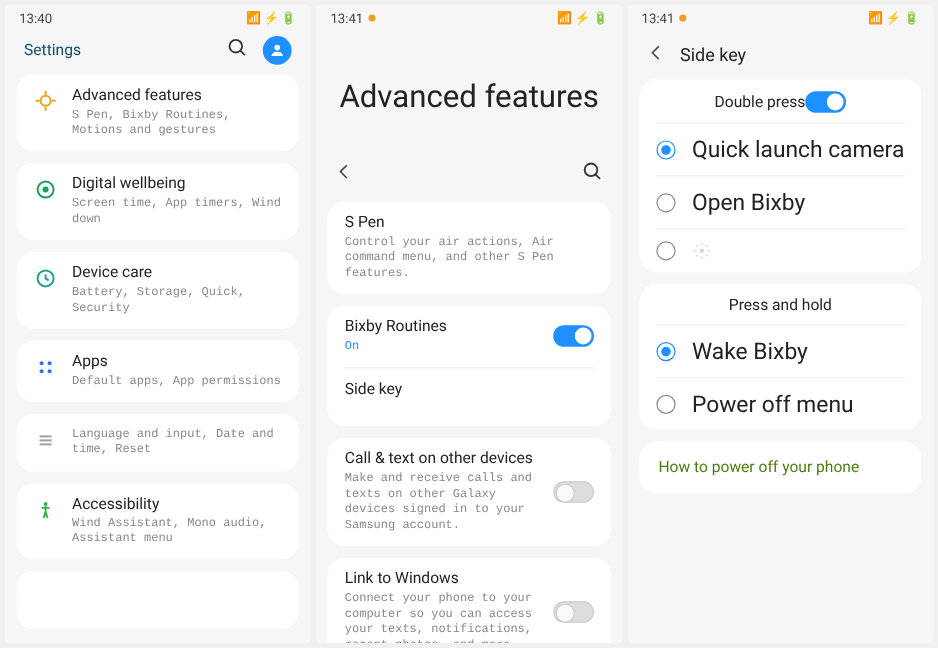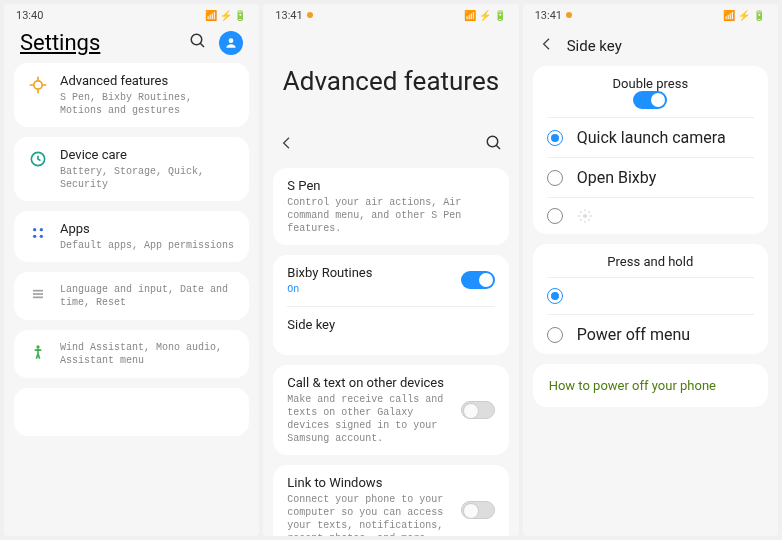--- a/index.html
+++ b/index.html
@@ -2,21 +2,21 @@
 <html><head>
 <meta charset="utf-8">
 <style>
 * { margin: 0; padding: 0; box-sizing: border-box; font-family: -apple-system, Roboto, "Segoe UI", sans-serif; }
 body { background: #f0f0f0; display: flex; gap: 4px; padding: 4px; }
 .phone { width: 256px; height: 532px; background: #f6f6f6; border-radius: 4px; overflow: hidden; display: flex; flex-direction: column; }
 .status-bar { height: 22px; display: flex; justify-content: space-between; align-items: center; padding: 0 12px; font-size: 11px; color: #444; }
 .status-icons { display: flex; gap: 3px; align-items: center; font-size: 10px; color: #666; }
 .dot-orange { width: 6px; height: 6px; border-radius: 50%; background: #f0a020; }
 .header-large { padding: 4px 16px 8px; display: flex; justify-content: space-between; align-items: center; }
-.header-title { font-size: 22px; color: #000000; text-decoration: underline; }
+.header-title { font-size: 13px; color: #0c4a6e; }
 .header-actions { display: flex; gap: 12px; align-items: center; }
 .search-icon svg { width: 18px; height: 18px; stroke: #333; stroke-width: 2; fill: none; }
 .avatar { width: 24px; height: 24px; border-radius: 50%; background: #1e90ff; display: flex; align-items: center; justify-content: center; }
 .avatar svg { width: 14px; height: 14px; fill: #fff; }
 .list { flex: 1; overflow-y: hidden; padding: 0 10px; }
 .card { background: #fff; border-radius: 14px; margin-bottom: 10px; overflow: hidden; }
 .row { display: flex; align-items: flex-start; padding: 10px 14px; gap: 12px; min-height: 48px; }
 .row-icon { width: 20px; height: 20px; flex-shrink: 0; display: flex; align-items: center; justify-content: center; margin-top: 2px; }
 .row-body { flex: 1; min-width: 0; }
 .row-title { font-size: 13px; color: #222; line-height: 1.3; }
@@ -31,23 +31,23 @@
 .toggle::after { content: ""; position: absolute; width: 14px; height: 14px; border-radius: 50%; background: #fff; top: 2px; }
 .toggle.on::after { right: 2px; }
 .toggle.off::after { left: 1px; top: 1px; background: #fafafa; border: 1px solid #ccc; }
 .divider { height: 1px; background: #eee; margin: 0 14px; }
 .back-header { display: flex; align-items: center; gap: 12px; padding: 10px 16px; }
 .back-header .title { font-size: 15px; color: #222; }
 .radio-row { display: flex; align-items: center; padding: 10px 14px; gap: 14px; }
 .radio { width: 16px; height: 16px; border-radius: 50%; border: 1.5px solid #888; flex-shrink: 0; position: relative; }
 .radio.checked { border-color: #1e90ff; }
 .radio.checked::after { content: ""; position: absolute; inset: 3px; border-radius: 50%; background: #1e90ff; }
-.radio-label { font-size: 16px; color: #222; flex: 1; }
+.radio-label { font-size: 19px; color: #222; flex: 1; }
 .gear { width: 16px; height: 16px; opacity: 0.3; }
-.section-hdr { display: flex; align-items: center; justify-content: center; padding: 10px 14px 8px; flex-direction: column; }
+.section-hdr { display: flex; align-items: center; justify-content: center; padding: 10px 14px 8px; }
 .section-title { font-size: 13px; color: #222; }
 .simple-row { padding: 14px 16px; font-size: 13px; color: #4d7c0f; }
 </style>
 </head>
 <body>
 
 <div class="phone">
   <div class="status-bar">
     <span>13:40</span>
     <span class="status-icons">📶 ⚡ 🔋</span>
@@ -79,20 +79,34 @@
           <div class="row-body">
             <div class="row-title">Advanced features</div>
             <div class="row-sub">S Pen, Bixby Routines, Motions and gestures</div>
           </div>
         </div>
       </div>
       <div class="card">
         <div class="row">
           <span class="row-icon">
             <svg viewBox="0 0 24 24" width="20" height="20">
+              <circle cx="12" cy="12" r="8" fill="none" stroke="#20a060" stroke-width="2"></circle>
+              <circle cx="12" cy="12" r="3" fill="#20a060"></circle>
+            </svg>
+          </span>
+          <div class="row-body">
+            <div class="row-title">Digital wellbeing</div>
+            <div class="row-sub">Screen time, App timers, Wind down</div>
+          </div>
+        </div>
+      </div>
+      <div class="card">
+        <div class="row">
+          <span class="row-icon">
+            <svg viewBox="0 0 24 24" width="20" height="20">
               <circle cx="12" cy="12" r="8" fill="none" stroke="#20a090" stroke-width="2"></circle>
               <path d="M12 8v4l3 2" stroke="#20a090" stroke-width="2" fill="none"></path>
             </svg>
           </span>
           <div class="row-body">
             <div class="row-title">Device care</div>
             <div class="row-sub">Battery, Storage, Quick, Security</div>
           </div>
         </div>
       </div>
@@ -128,20 +142,21 @@
       </div>
       <div class="card">
         <div class="row">
           <span class="row-icon">
             <svg viewBox="0 0 24 24" width="20" height="20">
               <circle cx="12" cy="6" r="2" fill="#40b050"></circle>
               <path d="M12 8v6M8 10l4-1 4 1M10 20l2-6 2 6" stroke="#40b050" stroke-width="2" fill="none"></path>
             </svg>
           </span>
           <div class="row-body">
+            <div class="row-title">Accessibility</div>
             <div class="row-sub">Wind Assistant, Mono audio, Assistant menu</div>
           </div>
         </div>
       </div>
       <div class="card">
         <div class="row"></div>
       </div>
     </div>
 </div>
 
@@ -247,20 +262,21 @@
           </svg>
         </div>
       </div>
     <div class="card" id="s3-hold">
         <div class="section-hdr">
           <span class="section-title">Press and hold</span>
         </div>
         <div class="divider"></div>
         <div class="radio-row">
           <span class="radio checked"></span>
+          <span class="radio-label">Wake Bixby</span>
         </div>
         <div class="divider"></div>
         <div class="radio-row">
           <span class="radio"></span>
           <span class="radio-label">Power off menu</span>
         </div>
       </div>
     <div class="card">
       <div class="simple-row">How to power off your phone</div>
     </div>

